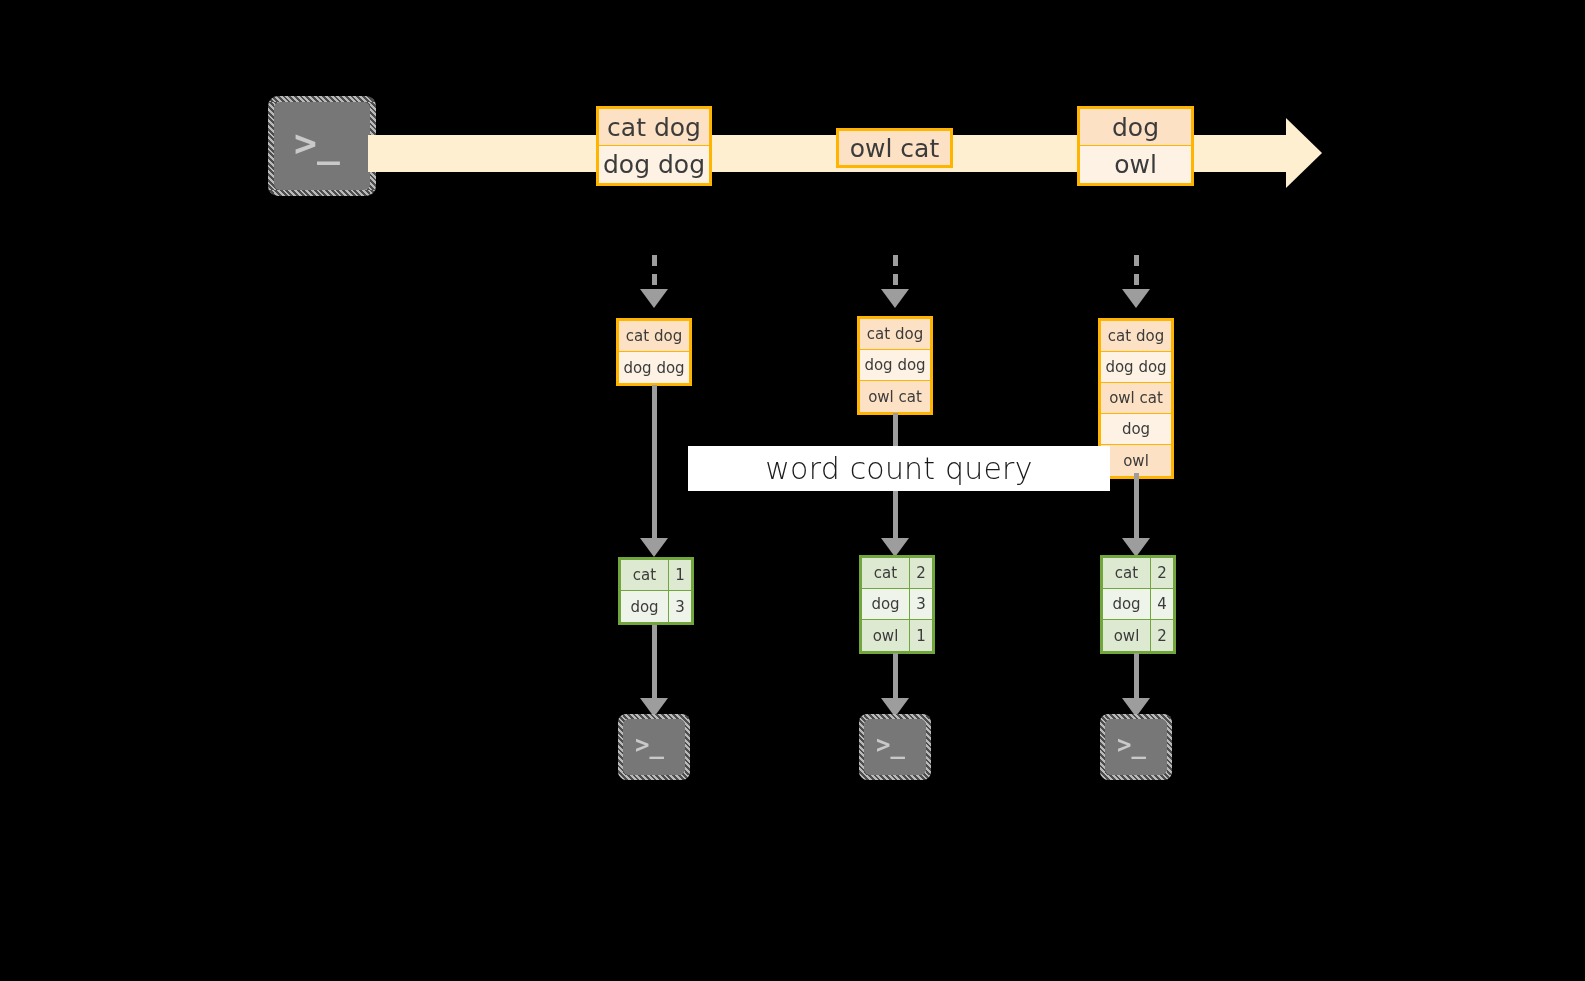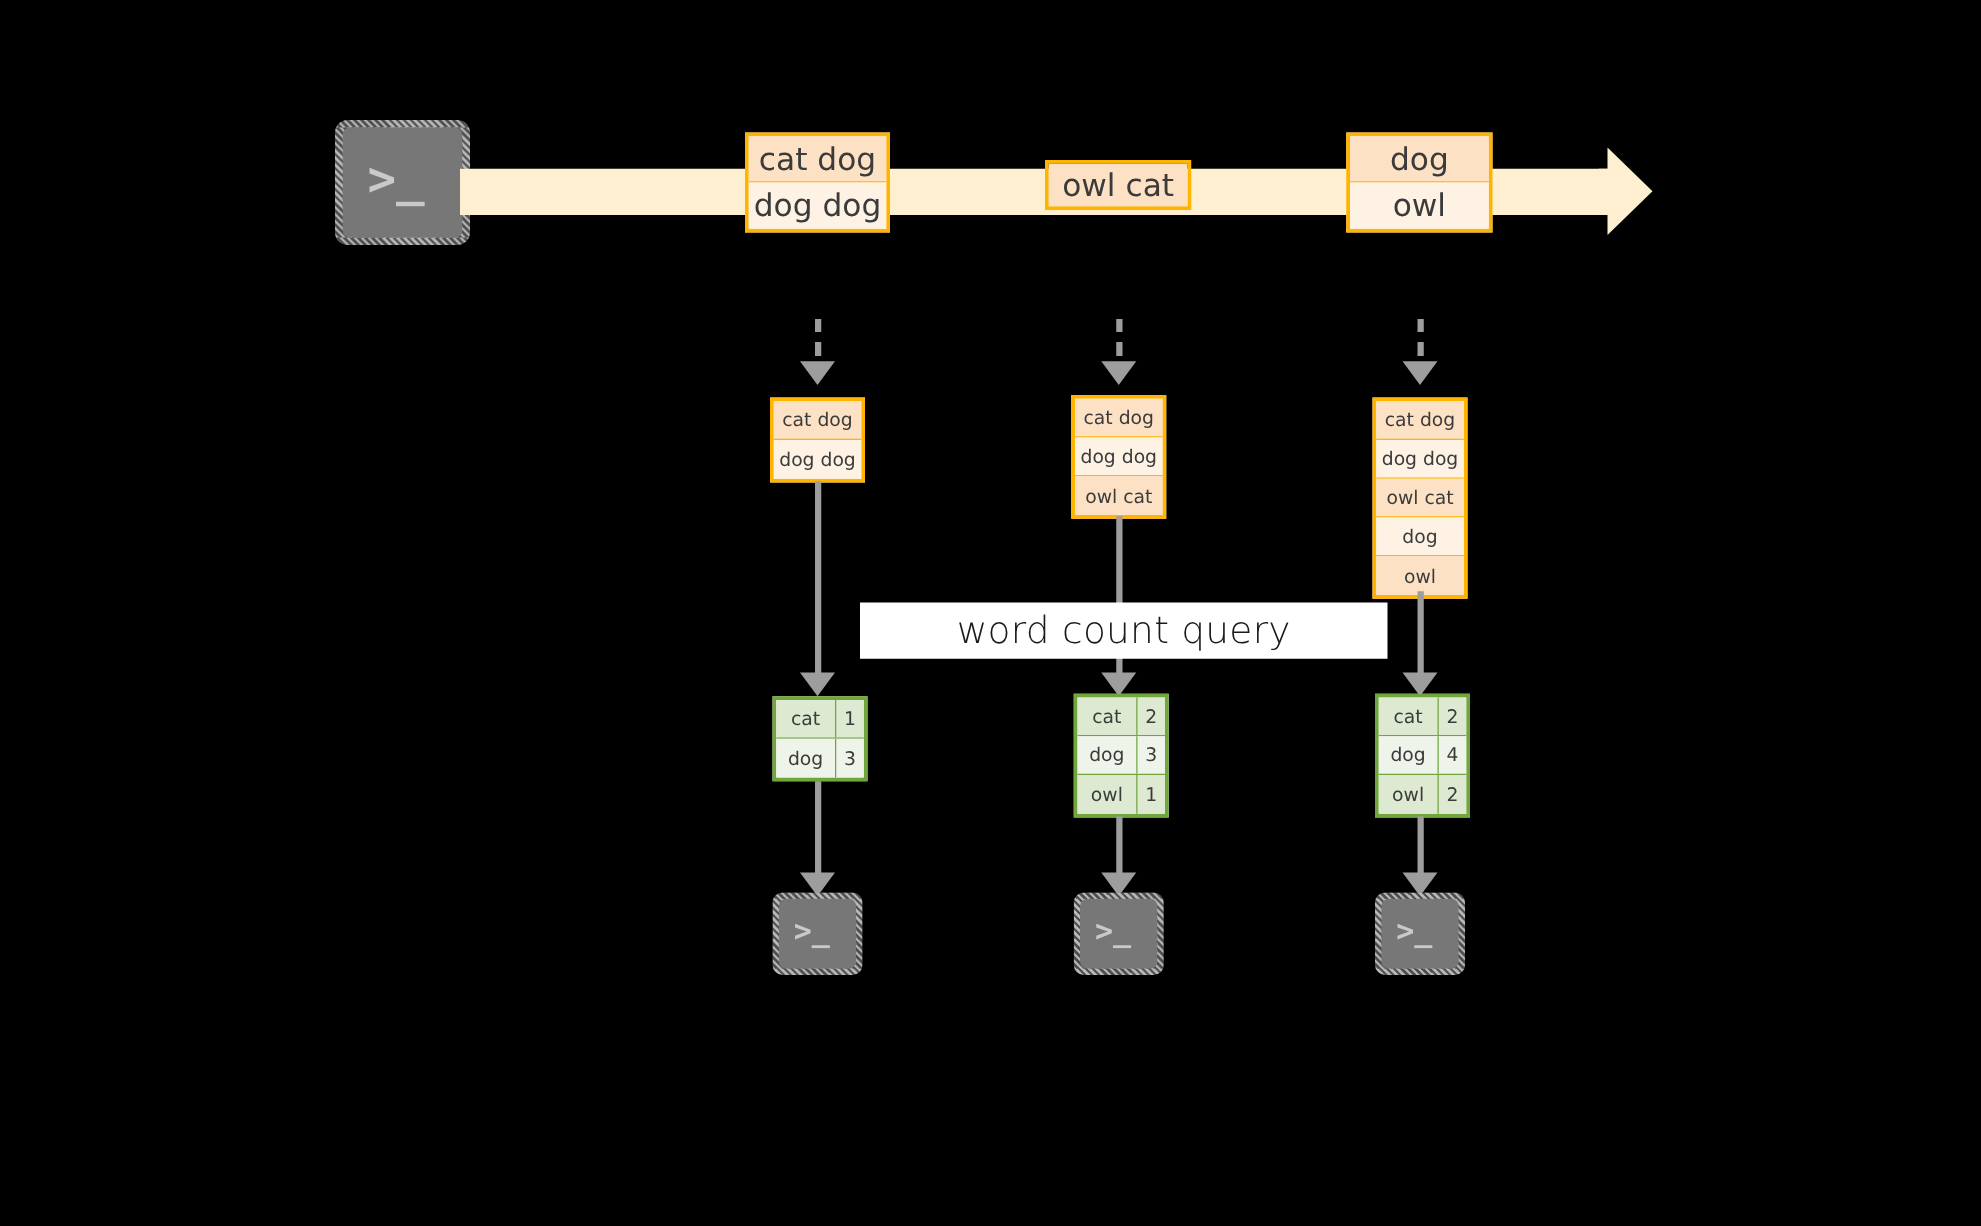--- a/index.html
+++ b/index.html
@@ -117,21 +117,21 @@
   .varrow .head {
     position:absolute; left:1px;
     width:0; height:0;
     border-left:14px solid transparent;
     border-right:14px solid transparent;
     border-top:19px solid #9d9d9d;
   }
 
   
   .banner {
-    position:absolute; left:688px; top:482px;
+    position:absolute; left:688px; top:446px;
     width:422px; height:45px;
     background:#ffffff;
     display:flex; align-items:center; justify-content:center;
   }
   .banner span {
     font-size:30px; color:#1a1a1a; font-weight:300;
     letter-spacing:.2px;
   }
 </style>
 </head>

